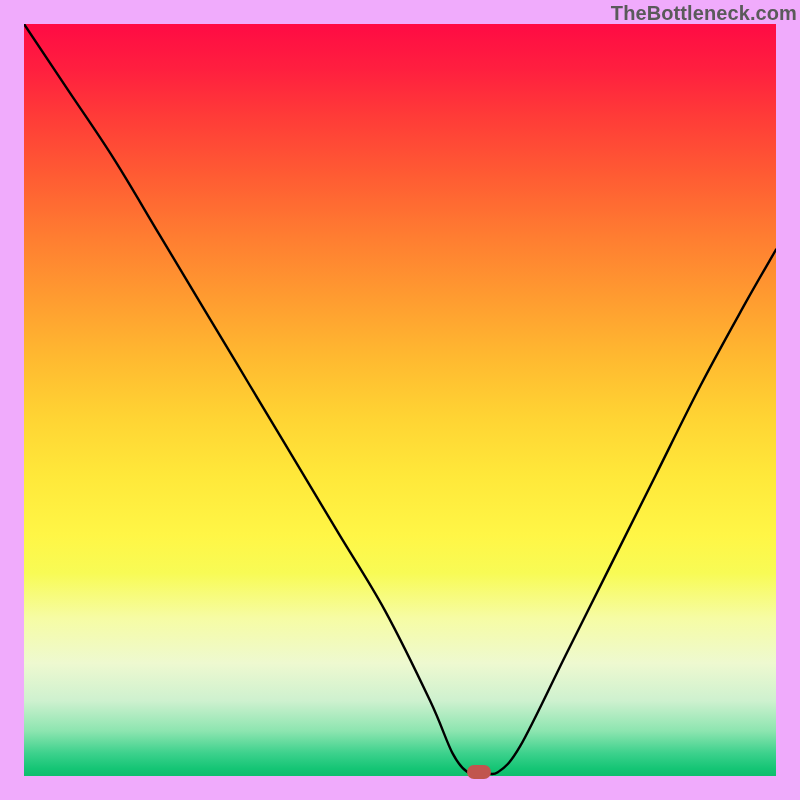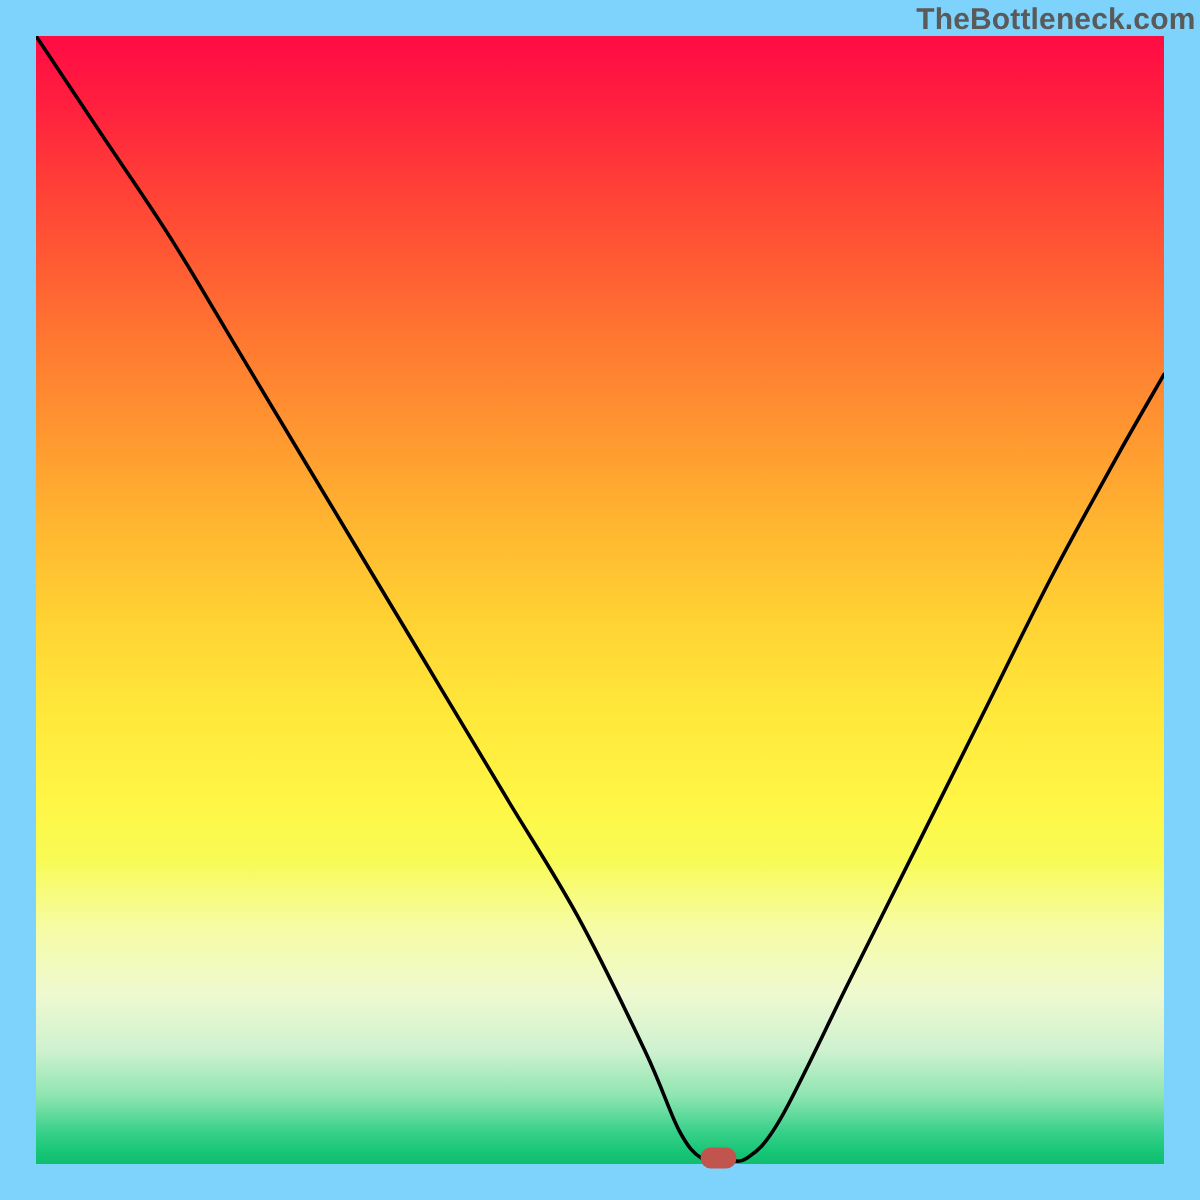--- a/index.html
+++ b/index.html
@@ -7,21 +7,21 @@
     padding: 0;
     width: 800px;
     height: 800px;
     background: #000;
     overflow: hidden;
   }
   .stage {
     position: relative;
     width: 800px;
     height: 800px;
-    background: #7dd3fc;
+    background: #f0abfc;
   }
   .frame {
     position: absolute;
     left: 24px;
     top: 24px;
     width: 752px;
     height: 752px;
     background: #000;
   }
   .plot-bg {

